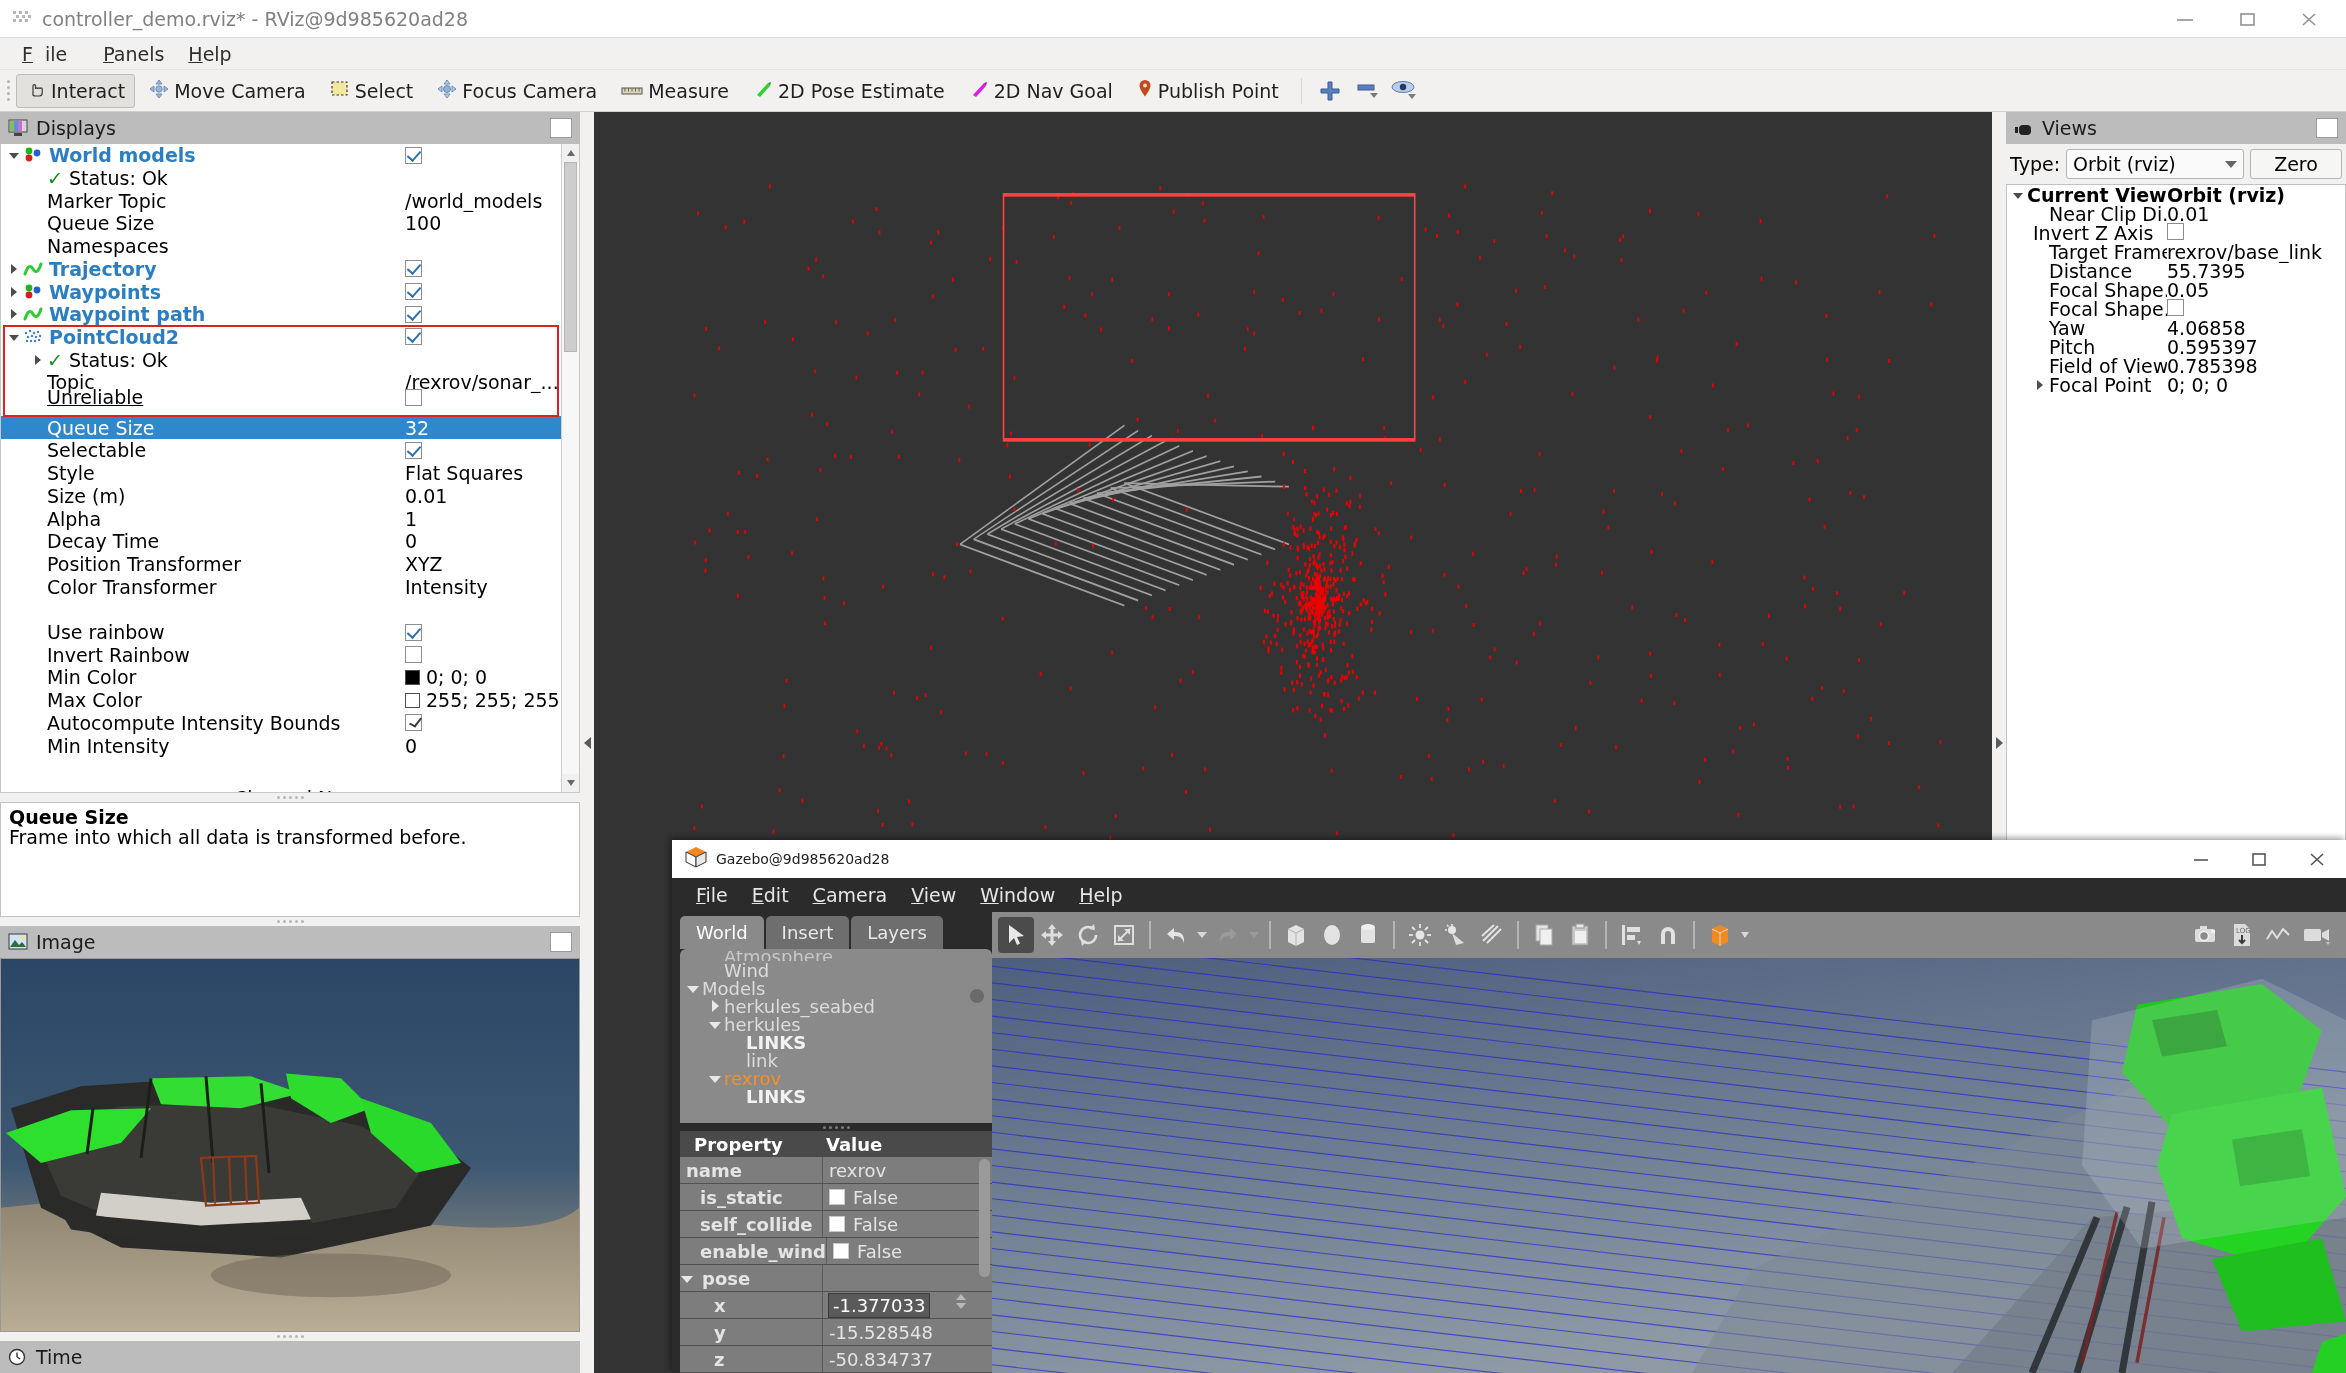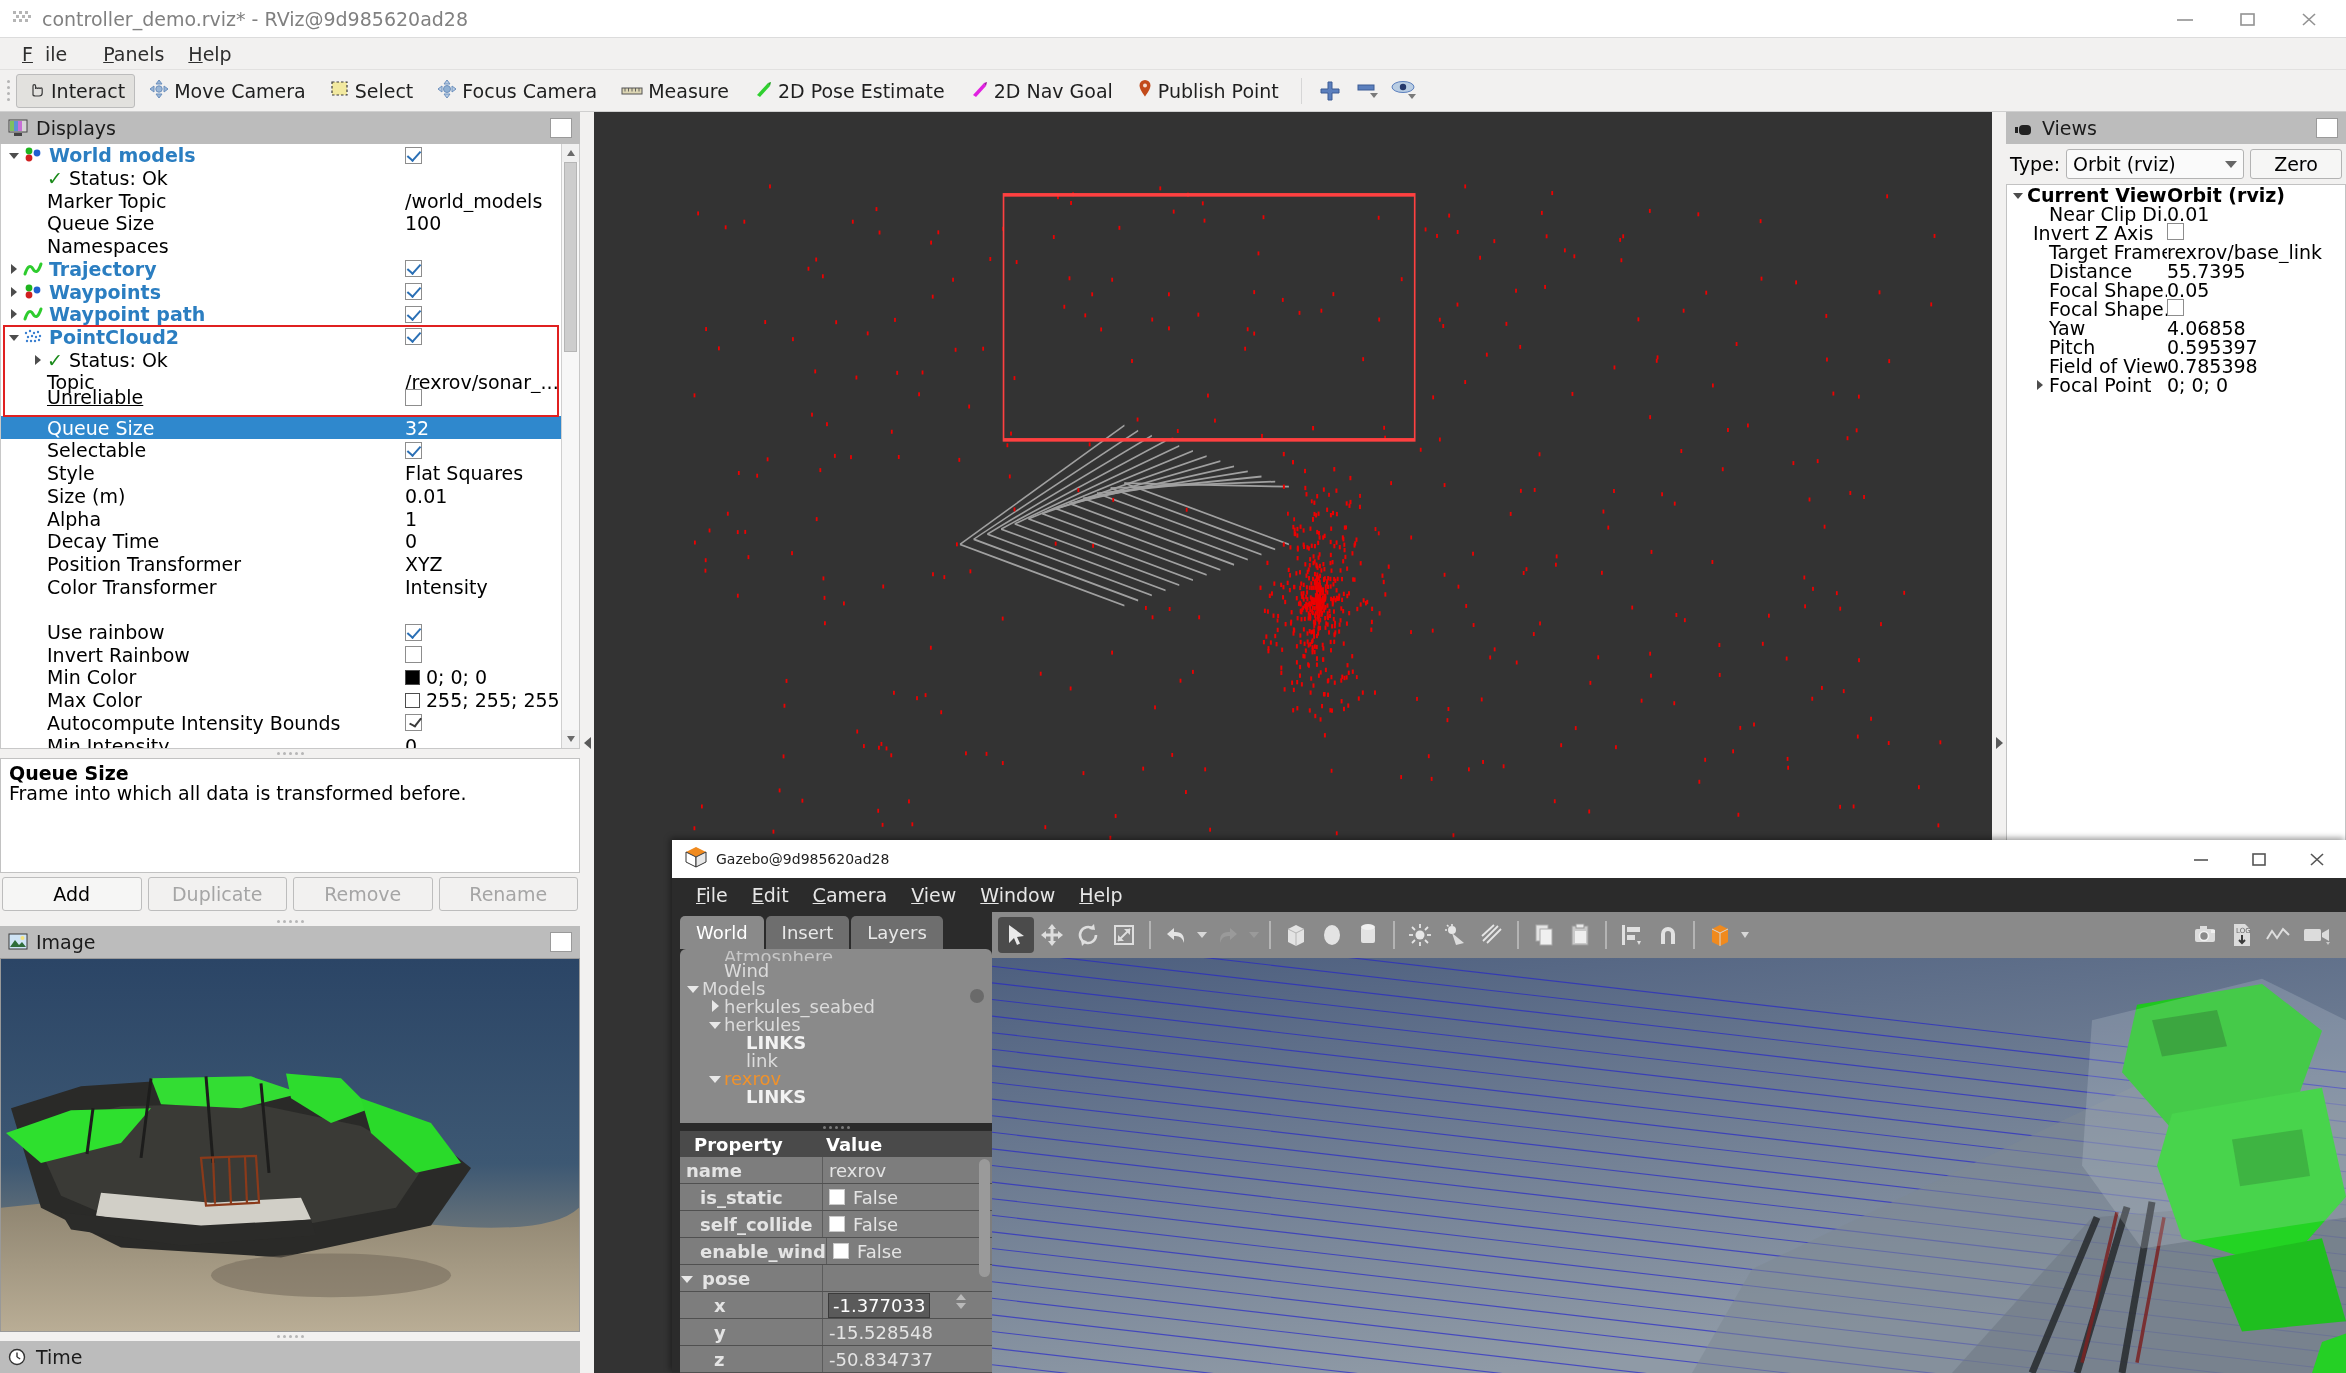--- a/index.html
+++ b/index.html
@@ -646,26 +646,20 @@
           <i></i>
           <i></i>
           <i></i>
         </div>
 
       <div class="help-box">
         <b>Queue Size</b>
         <span>Frame into which all data is transformed before.</span>
       </div>
 
-      <div class="btn-row">
-        <div class="gbtn">Add</div>
-        <div class="gbtn disabled">Duplicate</div>
-        <div class="gbtn disabled">Remove</div>
-        <div class="gbtn disabled">Rename</div>
-      </div>
 
       <div class="splitter">
           <i></i>
           <i></i>
           <i></i>
           <i></i>
           <i></i>
         </div>
 
       <div id="image-panel">

